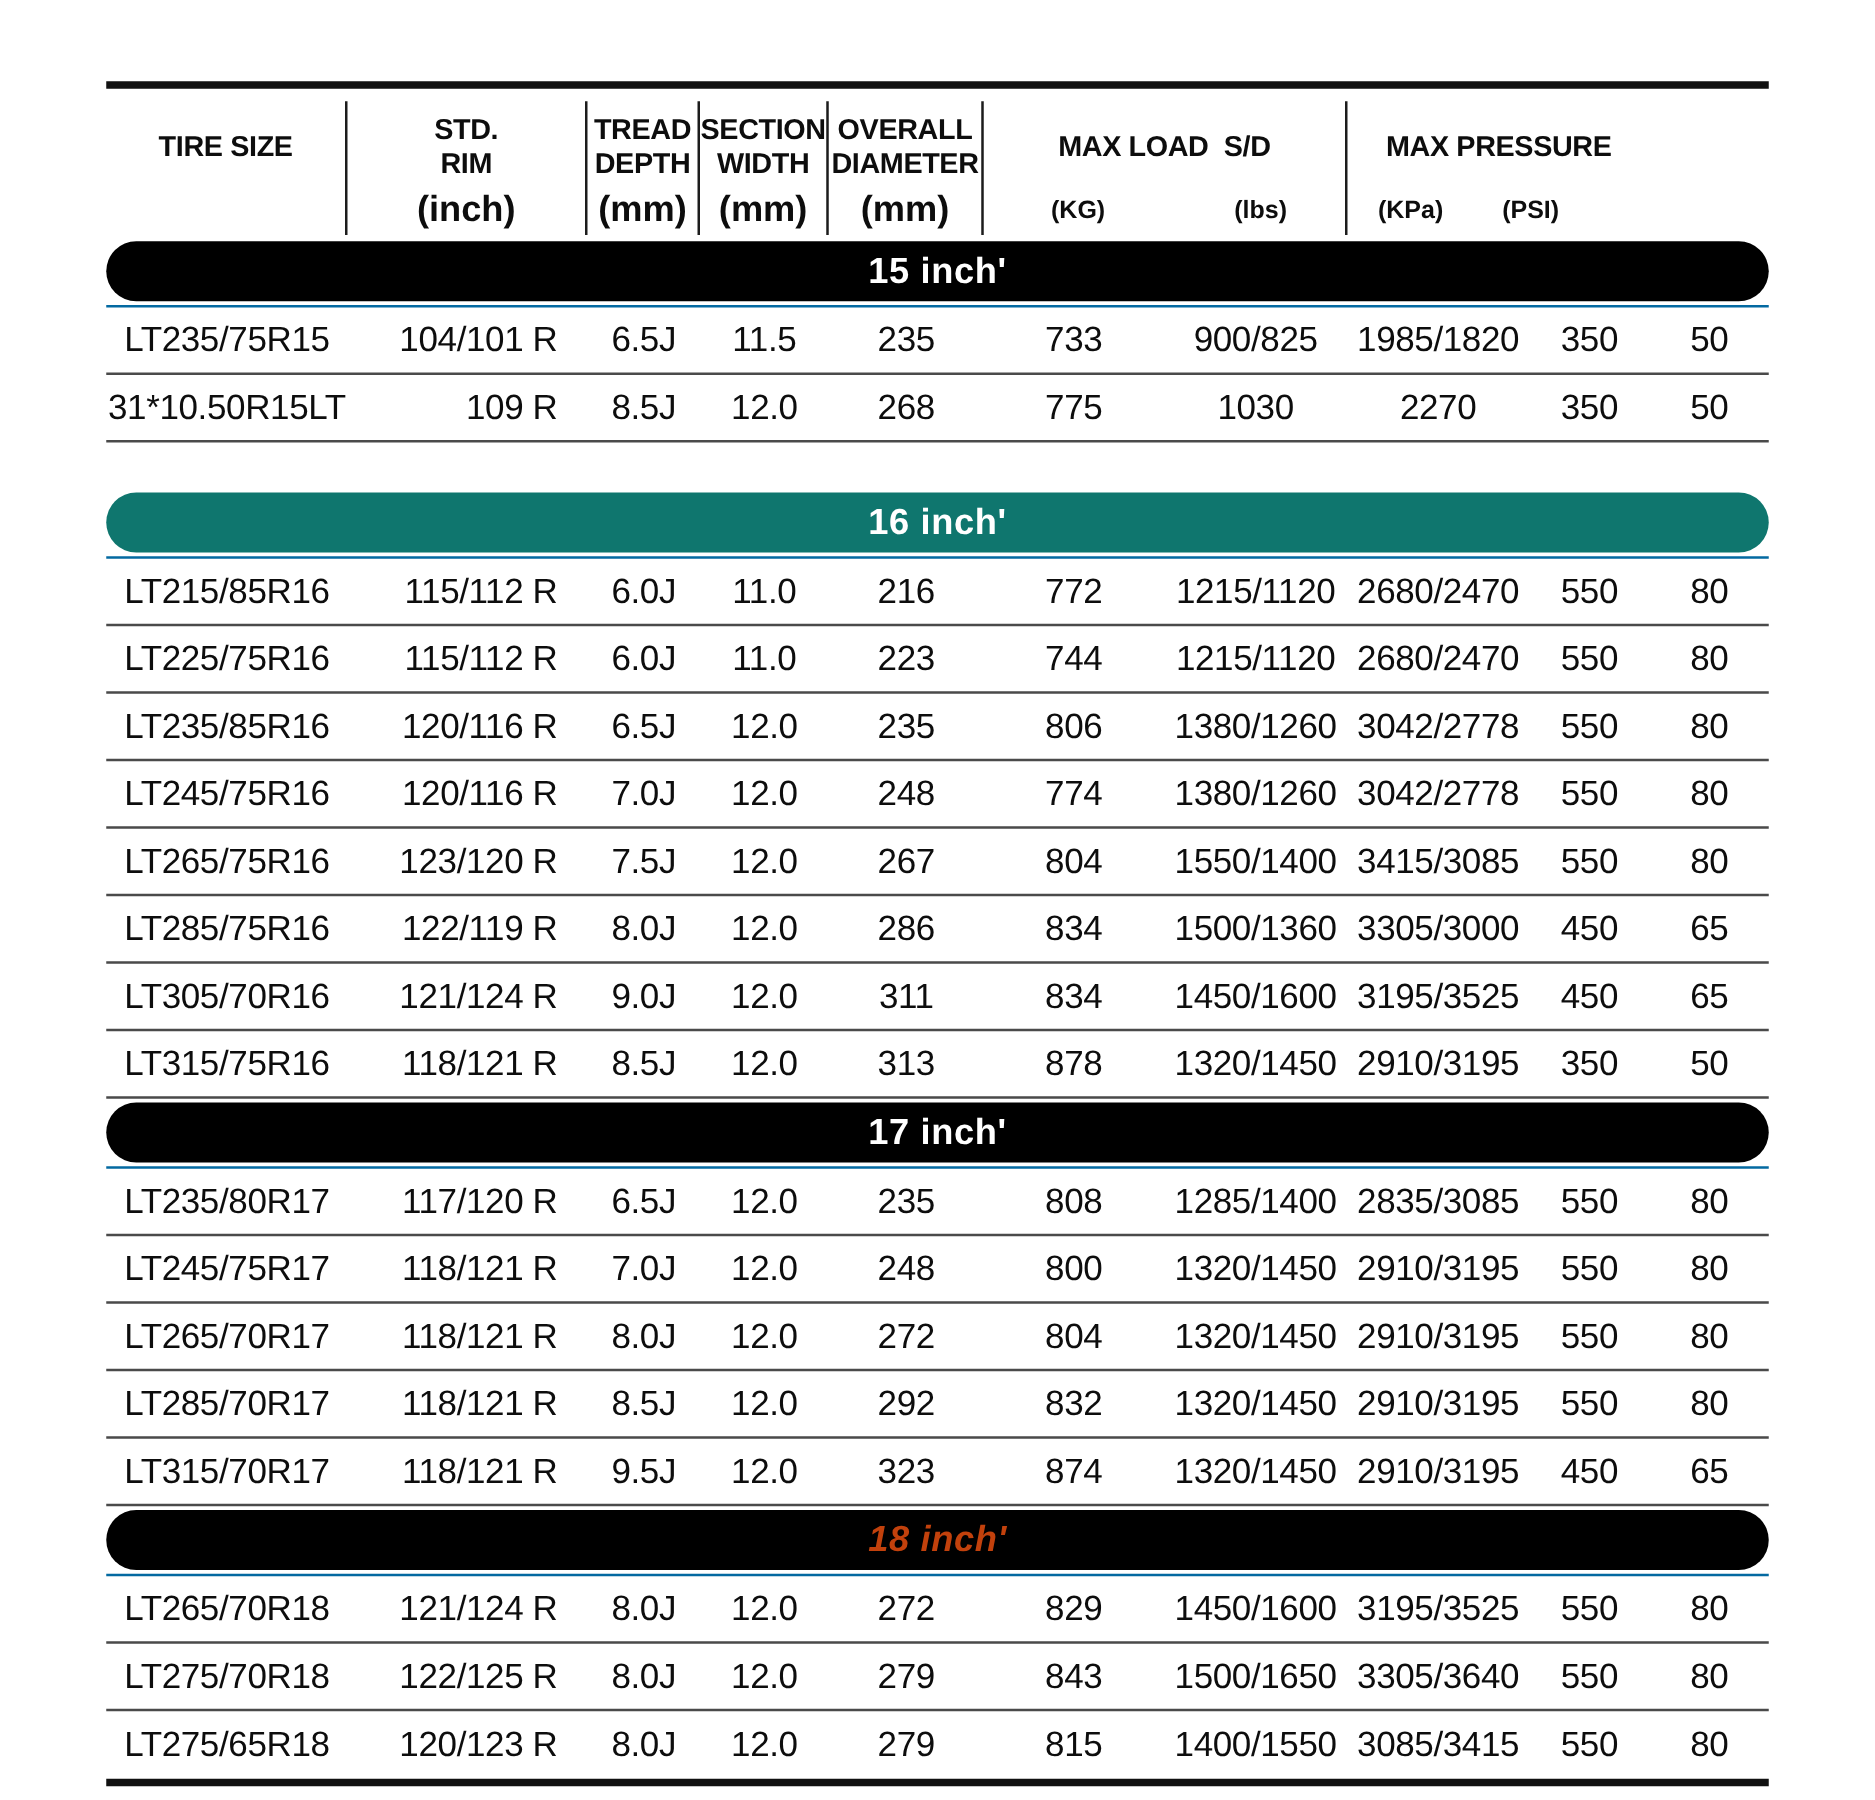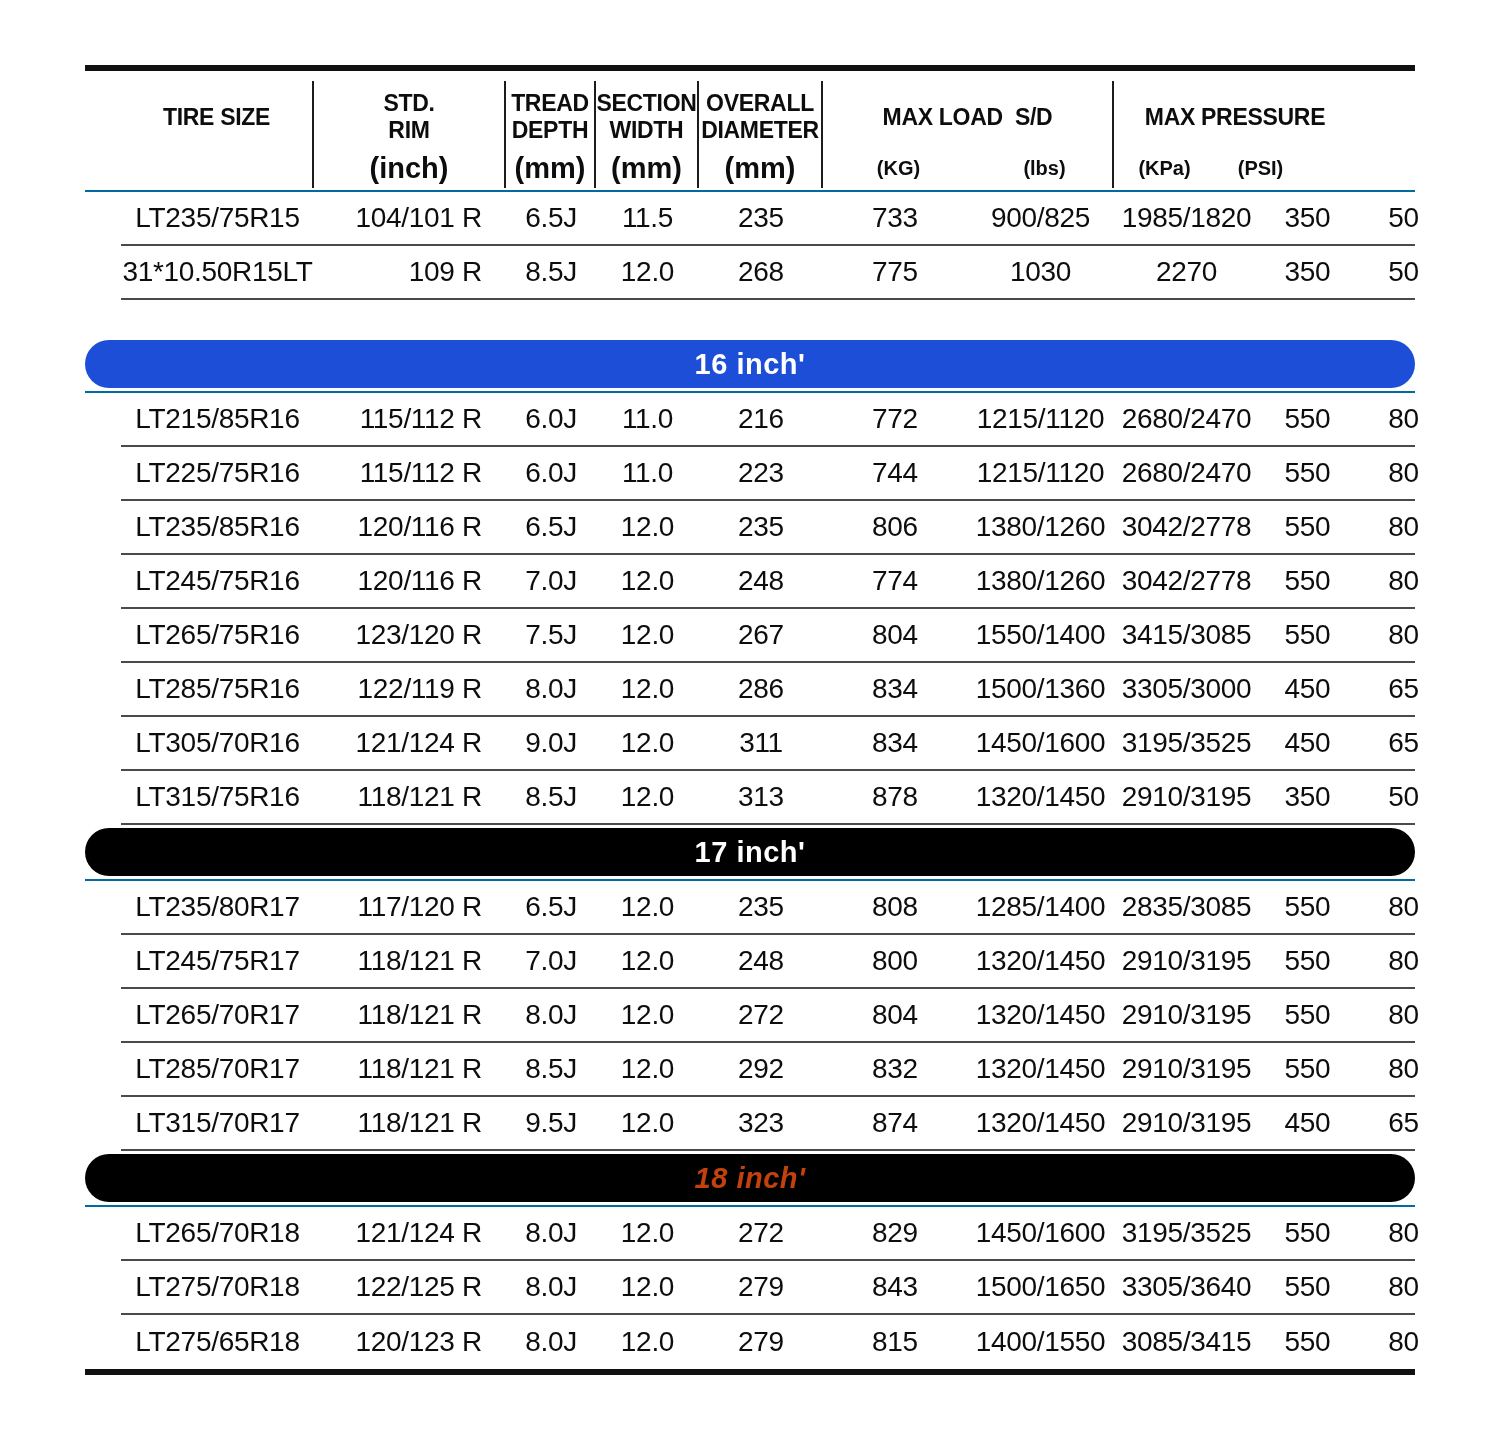--- a/index.html
+++ b/index.html
@@ -12,21 +12,20 @@
   .table-wrap{
     position:absolute;
     left:85px; top:65px;
     width:1330px;
     border-top:6px solid #111;
     border-bottom:6px solid #111;
   }
   .grid{
     display:grid;
     grid-template-columns:193px 192px 90px 103px 124px 144px 147px 145px 97px 95px;
-    margin-left:36px;
   }
   
   .header{
     padding:10px 0 2px 0;
   }
   .hcell{
     display:flex;flex-direction:column;align-items:center;
     padding:6px 2px 8px 2px;
     box-sizing:border-box;
   }
@@ -105,20 +104,21 @@
       <div class="htitle">MAX PRESSURE</div>
       <div class="hunit-row kpa-psi">
         <div>(KPa)</div>
         <div>(PSI)</div>
       </div>
     </div>
   </div>
 
   <div id="sections">
       <div class="section">
+        <div class="banner" style="background: rgb(0, 0, 0); color: rgb(255, 255, 255);">15 inch'</div>
         <div class="rows">
           <div class="grid row">
             <div class="cell">LT235/75R15</div>
             <div class="cell load-index">104/101 R</div>
             <div class="cell">6.5J</div>
             <div class="cell">11.5</div>
             <div class="cell">235</div>
             <div class="cell">733</div>
             <div class="cell">900/825</div>
             <div class="cell">1985/1820</div>
@@ -133,21 +133,21 @@
             <div class="cell">268</div>
             <div class="cell">775</div>
             <div class="cell">1030</div>
             <div class="cell">2270</div>
             <div class="cell">350</div>
             <div class="cell">50</div>
           </div>
         </div>
       </div>
       <div class="section">
-        <div class="banner" style="background: #1d4ed8; color: rgb(255, 255, 255); margin-top: 40px;">16 inch'</div>
+        <div class="banner" style="background: #0f766e; color: rgb(255, 255, 255); margin-top: 40px;">16 inch'</div>
         <div class="rows">
           <div class="grid row">
             <div class="cell">LT215/85R16</div>
             <div class="cell load-index">115/112 R</div>
             <div class="cell">6.0J</div>
             <div class="cell">11.0</div>
             <div class="cell">216</div>
             <div class="cell">772</div>
             <div class="cell">1215/1120</div>
             <div class="cell">2680/2470</div>

